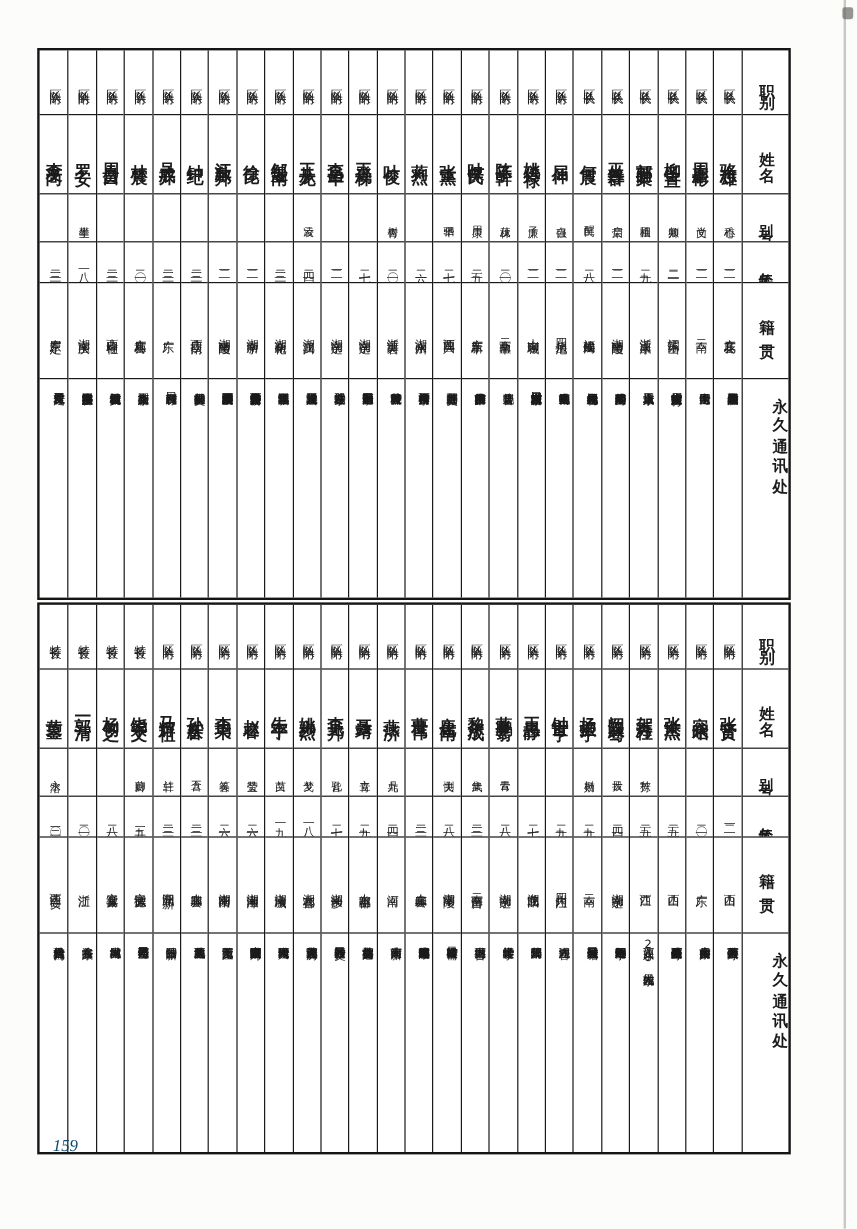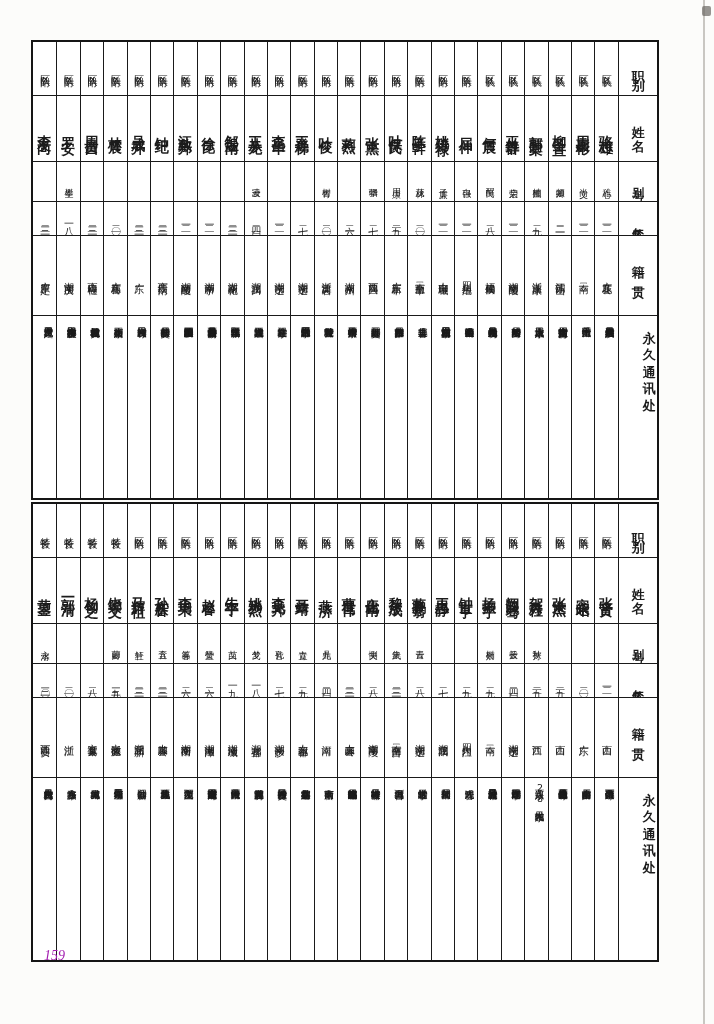--- a/index.html
+++ b/index.html
@@ -43,21 +43,21 @@
   .header-col .cell{font-weight:700;font-size:13px;}
   .h-title{letter-spacing:9px;}
   .h-name{letter-spacing:13px;}
   .h-hao{letter-spacing:5px;font-size:12px !important;}
   .h-age{letter-spacing:2px;font-size:12px !important;}
   .h-native{letter-spacing:20px;}
   .h-addr{letter-spacing:17px;}
   .page-number{
     position:absolute;left:44px;top:948px;
     font-family:"Liberation Serif", serif;
-    font-style:italic;font-size:14px;color:#a21caf;
+    font-style:italic;font-size:14px;color:#0c4a6e;
   }
 </style>
 </head>
 <body>
 
 <div class="scan-edge"></div>
 <div class="scan-smudge"></div>
 
 <div class="table table-top">
     <div class="col">

